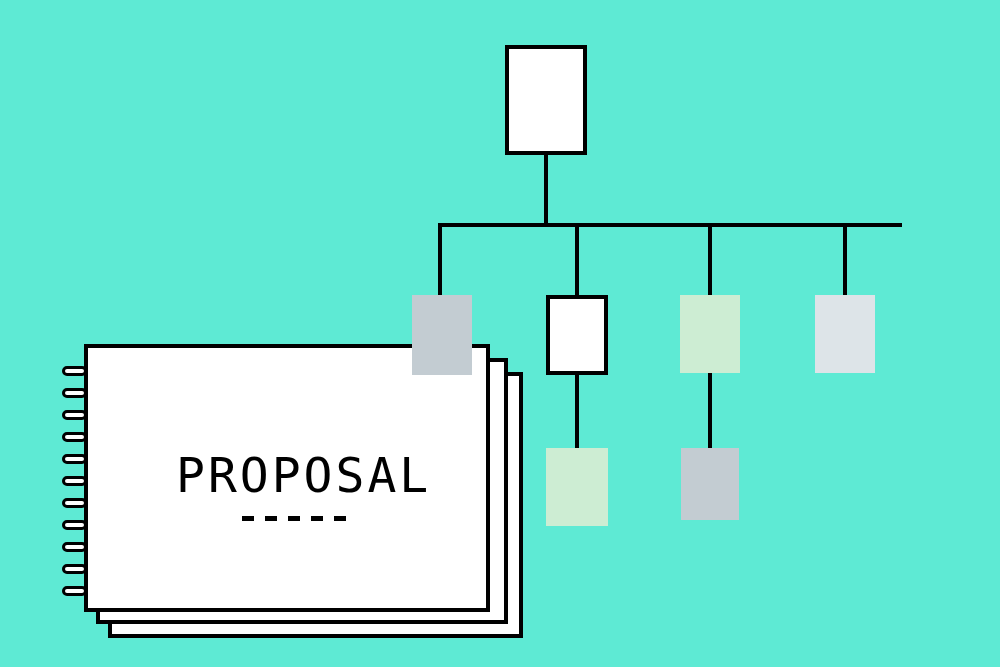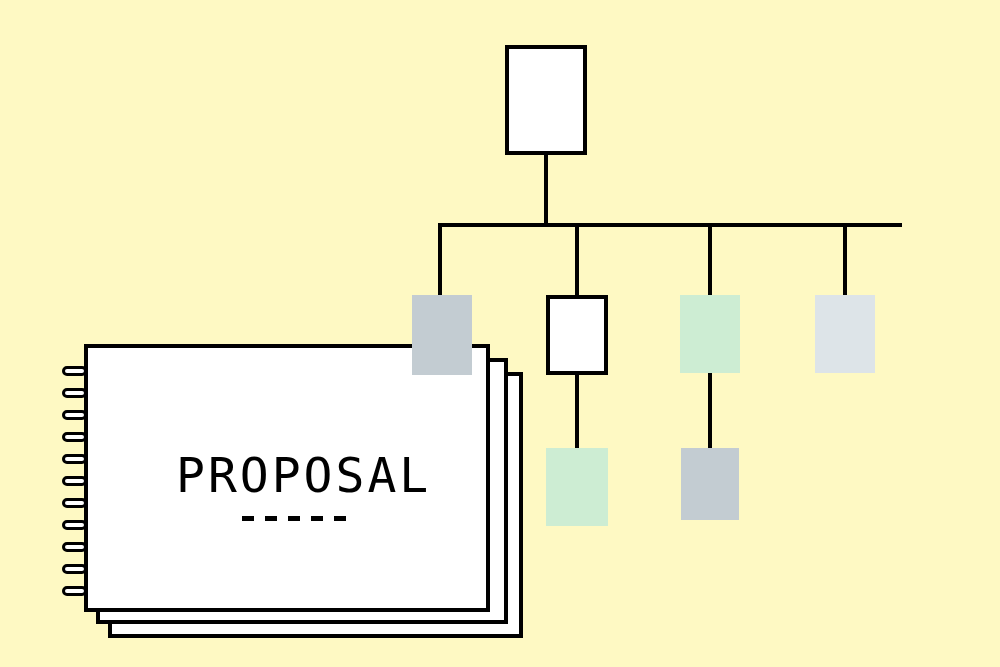--- a/index.html
+++ b/index.html
@@ -1,20 +1,20 @@
 <!DOCTYPE html>
 <html><head>
 <meta charset="utf-8">
 <style>
   html, body { margin: 0; padding: 0; background: #ffffff; }
   .canvas {
     position: relative;
     width: 1000px;
     height: 667px;
-    background: #fef9c3;
+    background: #5eead4;
     overflow: hidden;
     font-family: "DejaVu Sans Mono", monospace;
   }
   .line { position: absolute; background: #000000; }
   .node { position: absolute; }
   .node.outlined { background: #ffffff; border: 4px solid #000000; box-sizing: border-box; }
   .node.gray { background: #c3ccd2; }
   .node.green { background: #cdedd3; }
   .node.lightgray { background: #dde4e8; }
   .page {

